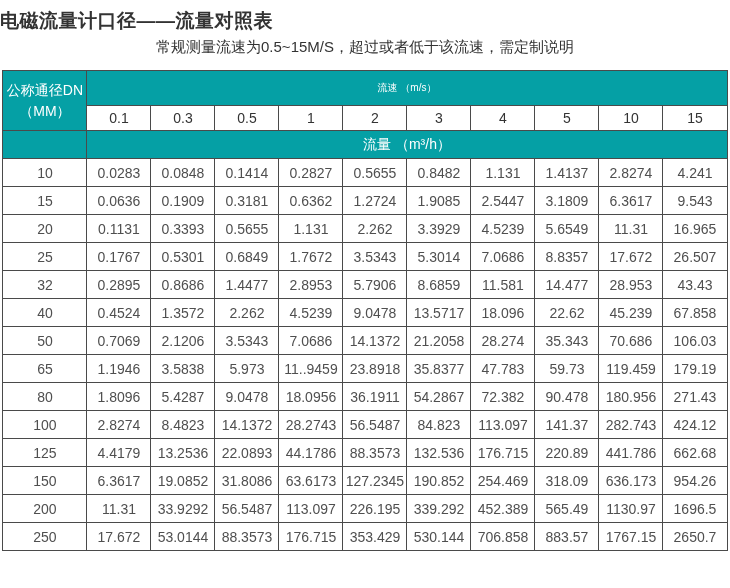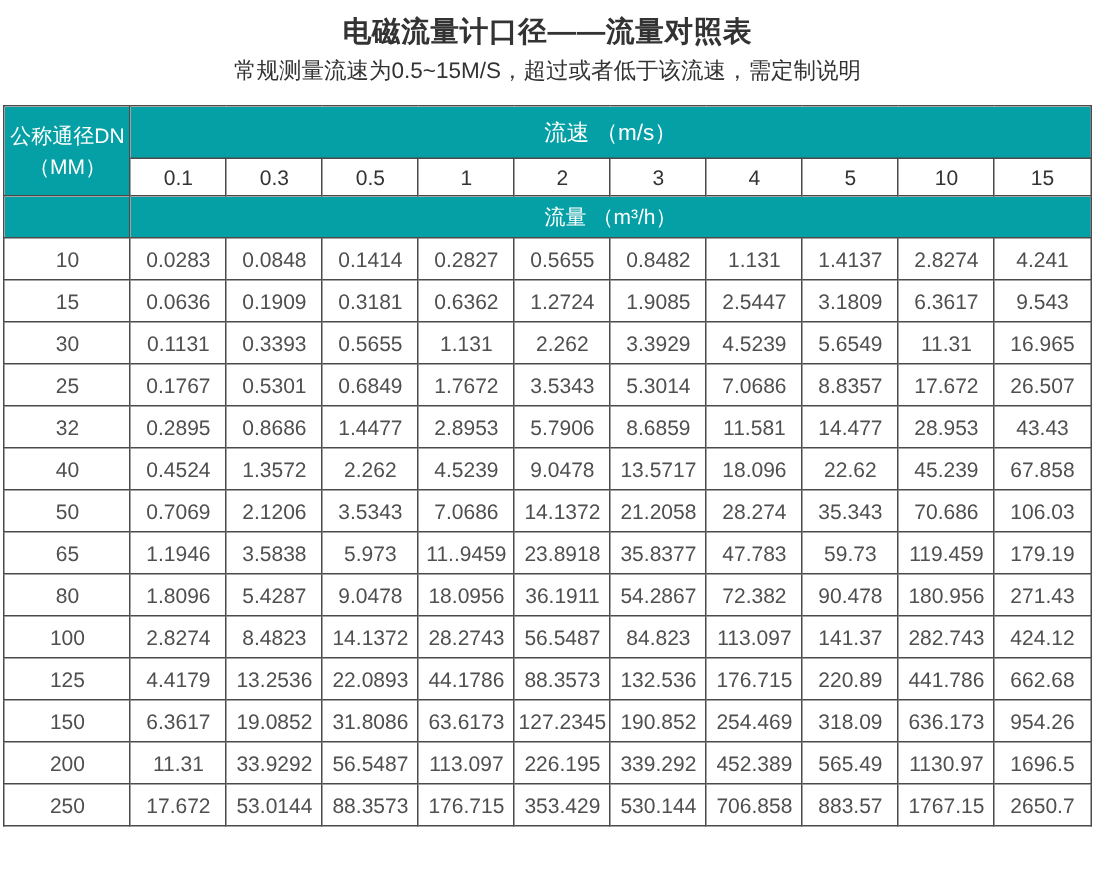--- a/index.html
+++ b/index.html
@@ -14,21 +14,21 @@
     background: #ffffff;
     font-family: "Liberation Sans", "DejaVu Sans", sans-serif;
   }
   .page {
     width: 730px;
     height: 588px;
     overflow: hidden;
   }
   .page-title {
     margin: 8px 0 4px;
-    text-align: center;
+    text-align: left;
     font-size: 19px;
     font-weight: bold;
     color: #333333;
     letter-spacing: 0.5px;
   }
   .page-subtitle {
     margin: 0 13px 13px;
     text-align: center;
     font-size: 15px;
     color: #333333;
@@ -49,21 +49,21 @@
   }
   .teal {
     background: var(--teal);
     color: var(--header-text);
     font-weight: normal;
   }
   th.corner-header {
     font-size: 14px;
     line-height: 1.45;
   }
-  tr.velocity-header-row th.velocity-header { height: 35px; font-size: 15px; }
+  tr.velocity-header-row th.velocity-header { height: 35px; font-size: 10px; }
   tr.velocity-values-row th {
     height: 25px;
     background: #ffffff;
     color: #333333;
     font-weight: normal;
     font-size: 14px;
   }
   tr.flow-header-row th { height: 28px; font-size: 14px; }
   .flow-table tbody td {
     height: 28px;
@@ -139,21 +139,21 @@
           <td>0.3181</td>
           <td>0.6362</td>
           <td>1.2724</td>
           <td>1.9085</td>
           <td>2.5447</td>
           <td>3.1809</td>
           <td>6.3617</td>
           <td>9.543</td>
         </tr>
         <tr>
-          <td>30</td>
+          <td>20</td>
           <td>0.1131</td>
           <td>0.3393</td>
           <td>0.5655</td>
           <td>1.131</td>
           <td>2.262</td>
           <td>3.3929</td>
           <td>4.5239</td>
           <td>5.6549</td>
           <td>11.31</td>
           <td>16.965</td>

